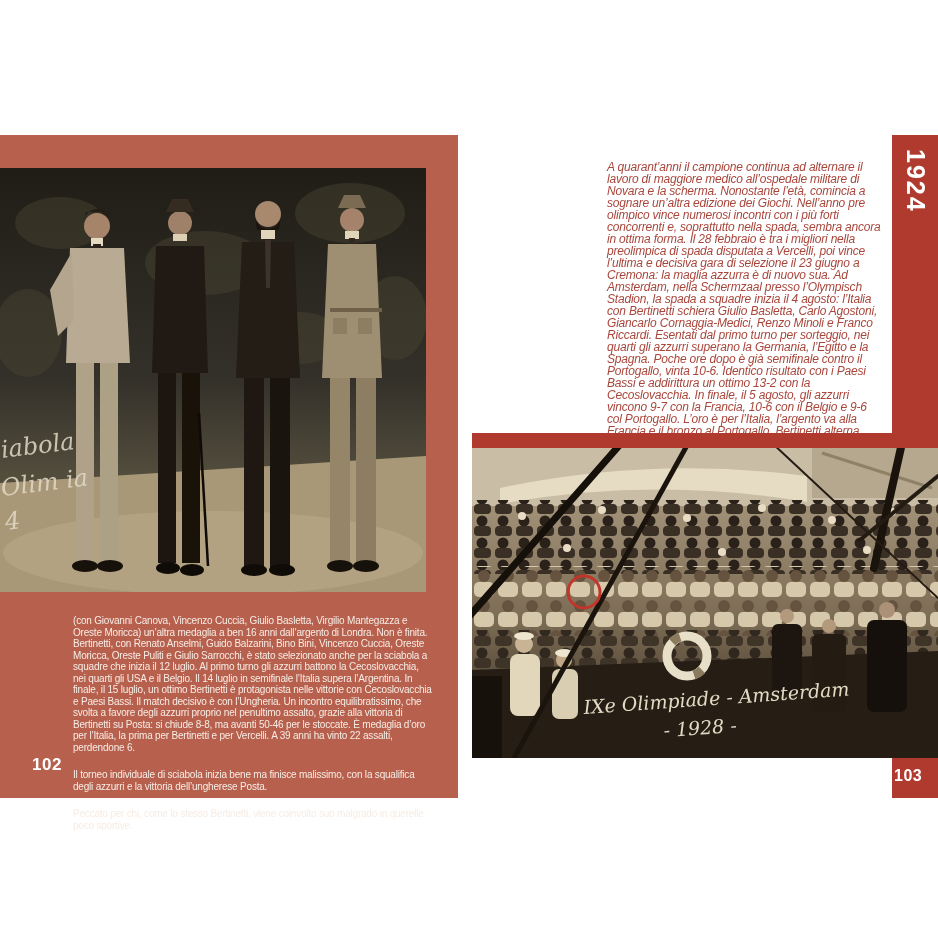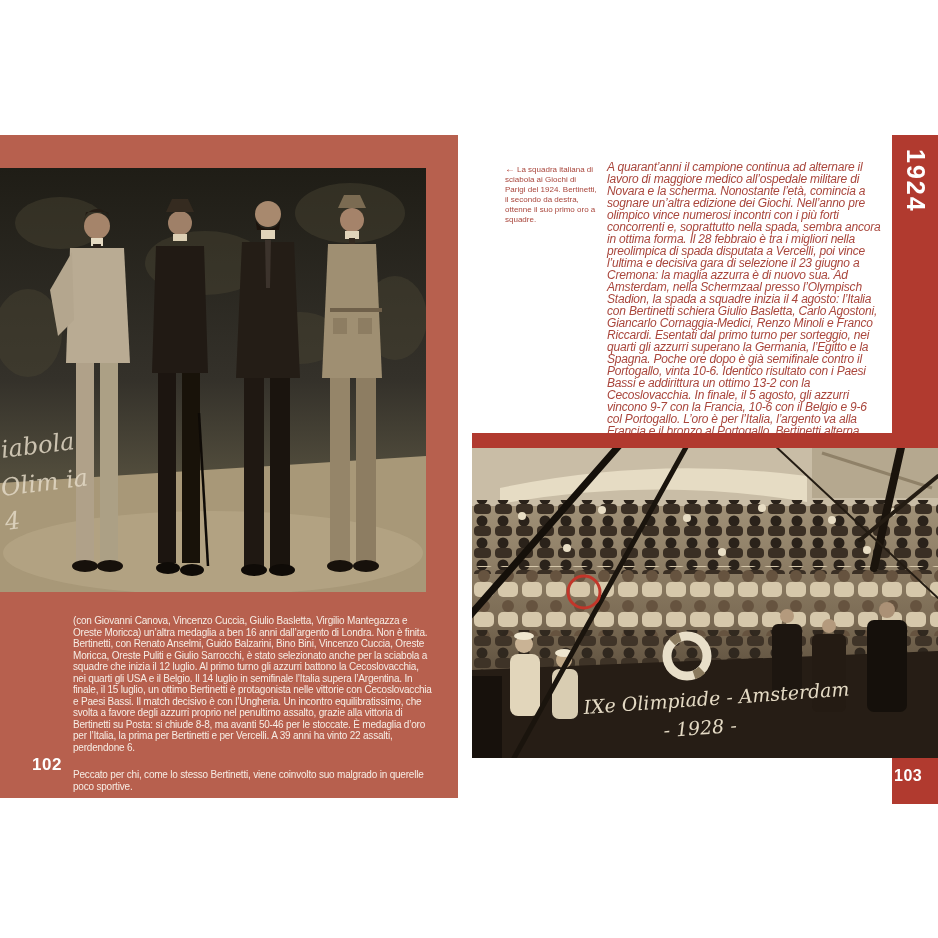--- a/index.html
+++ b/index.html
@@ -20,21 +20,21 @@
   .cap1{top:164px;}
   .cap2{top:306px;}
   .main-text{position:absolute;left:607px;top:161px;width:276px;color:#a9463c;
              font-size:12px;line-height:12px;letter-spacing:-0.2px;text-align:left;font-style:italic;}
   .year-band{position:absolute;left:892px;top:135px;width:46px;height:298px;background:#b13a2f;}
   .year-band .year{display:block;margin:14px auto 0 auto;width:fit-content;
                    writing-mode:vertical-rl;color:#ffffff;font-weight:bold;font-size:25px;
                    letter-spacing:2px;font-family:"Liberation Sans",sans-serif;}
   .photo-bar{position:absolute;left:472px;top:433px;width:466px;height:15px;background:#b13a2f;}
   .photo-ship{position:absolute;left:472px;top:448px;width:466px;height:310px;display:block;}
-  .pagenum-right{position:absolute;left:892px;top:758px;width:46px;height:46px;background:#b13a2f;}
+  .pagenum-right{position:absolute;left:892px;top:758px;width:46px;height:40px;background:#b13a2f;}
   .pagenum-right span{display:block;padding:9px 0 0 2px;color:#ffffff;font-size:16px;
                       font-weight:bold;letter-spacing:0.5px;}
   
   .hand{font-family:"DejaVu Serif",serif;font-style:italic;}
 </style>
 </head>
 <body>
 
 <div class="canvas">
 
@@ -116,29 +116,27 @@
 
       <g class="hand" fill="#e3d9c6" opacity="0.85" font-size="24">
         <text x="2" y="290" transform="rotate(-7 2 290)">iabola</text>
         <text x="2" y="328" transform="rotate(-7 2 328)">Olim ia</text>
         <text x="6" y="362" transform="rotate(-7 6 362)">4</text>
       </g>
     </svg>
 
     <div class="left-body">
       <p>(con Giovanni Canova, Vincenzo Cuccia, Giulio Basletta, Virgilio Mantegazza e Oreste Moricca) un’altra medaglia a ben 16 anni dall’argento di Londra. Non è finita. Bertinetti, con Renato Anselmi, Guido Balzarini, Bino Bini, Vincenzo Cuccia, Oreste Moricca, Oreste Puliti e Giulio Sarrocchi, è stato selezionato anche per la sciabola a squadre che inizia il 12 luglio. Al primo turno gli azzurri battono la Cecoslovacchia, nei quarti gli USA e il Belgio. Il 14 luglio in semifinale l’Italia supera l’Argentina. In finale, il 15 luglio, un ottimo Bertinetti è protagonista nelle vittorie con Cecoslovacchia e Paesi Bassi. Il match decisivo è con l’Ungheria. Un incontro equilibratissimo, che svolta a favore degli azzurri proprio nel penultimo assalto, grazie alla vittoria di Bertinetti su Posta: si chiude 8-8, ma avanti 50-46 per le stoccate. È medaglia d’oro per l’Italia, la prima per Bertinetti e per Vercelli. A 39 anni ha vinto 22 assalti, perdendone 6.</p>
+      <p>Il torneo individuale di sciabola inizia bene ma finisce malissimo, con la squalifica degli azzurri e la vittoria dell’ungherese Posta.</p>
       <p>Peccato per chi, come lo stesso Bertinetti, viene coinvolto suo malgrado in querelle poco sportive.</p>
     </div>
 
     <div class="pagenum-left">102</div>
   </div>
 
-  <div class="sidebar-caption cap1">
-    <span class="arrow">←</span><span>La squadra italiana di sciabola ai Giochi di Parigi del 1924. Bertinetti, il secondo da destra, ottenne il suo primo oro a squadre.</span>
-  </div>
 
 
   <div class="main-text">A quarant’anni il campione continua ad alternare il lavoro di maggiore medico all’ospedale militare di Novara e la scherma. Nonostante l’età, comincia a sognare un’altra edizione dei Giochi. Nell’anno pre olimpico vince numerosi incontri con i più forti concorrenti e, soprattutto nella spada, sembra ancora in ottima forma. Il 28 febbraio è tra i migliori nella preolimpica di spada disputata a Vercelli, poi vince l’ultima e decisiva gara di selezione il 23 giugno a Cremona: la maglia azzurra è di nuovo sua. Ad Amsterdam, nella Schermzaal presso l’Olympisch Stadion, la spada a squadre inizia il 4 agosto: l’Italia con Bertinetti schiera Giulio Basletta, Carlo Agostoni, Giancarlo Cornaggia-Medici, Renzo Minoli e Franco Riccardi. Esentati dal primo turno per sorteggio, nei quarti gli azzurri superano la Germania, l’Egitto e la Spagna. Poche ore dopo è già semifinale contro il Portogallo, vinta 10-6. Identico risultato con i Paesi Bassi e addirittura un ottimo 13-2 con la Cecoslovacchia. In finale, il 5 agosto, gli azzurri vincono 9-7 con la Francia, 10-6 con il Belgio e 9-6 col Portogallo. L’oro è per l’Italia, l’argento va alla Francia e il bronzo al Portogallo. Bertinetti alterna pedana e panchina e finisce con uno score di otto vinti e otto persi: per lui è la quarta medaglia, la seconda d’oro, in tre edizioni dei Giochi e in due armi diverse. A 43 anni ha realizzato un’impresa che lo consacra tra i più grandi.</div>
 
   <div class="year-band">
     <span class="year">1924</span>
   </div>
 
   <div class="photo-bar"></div>
 

